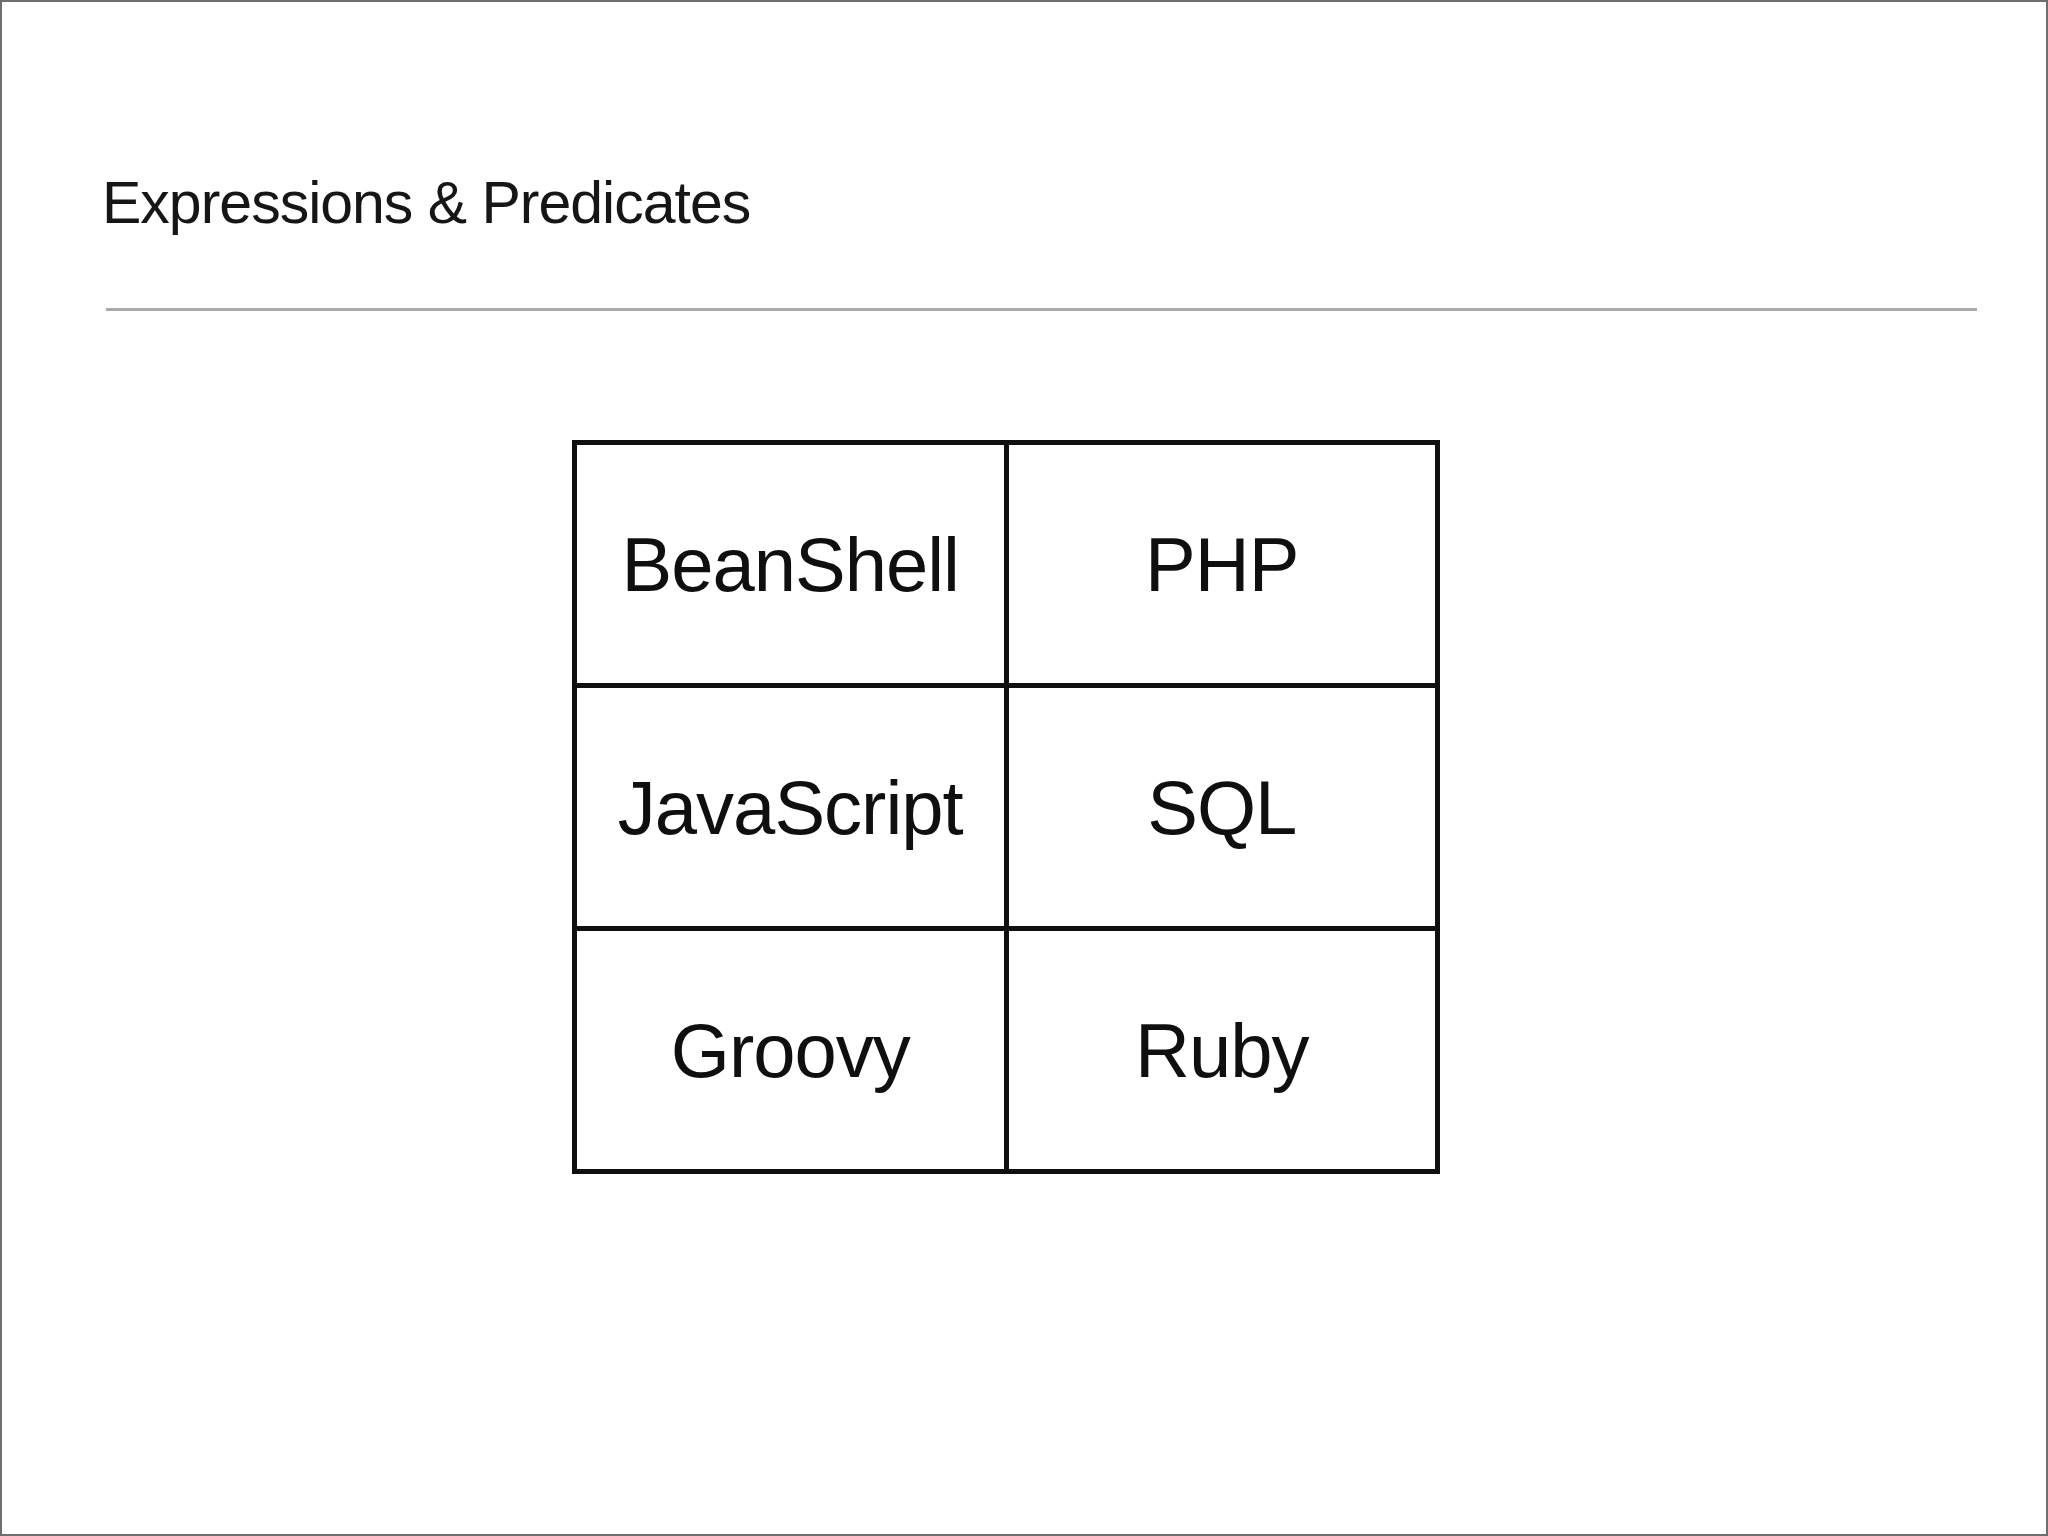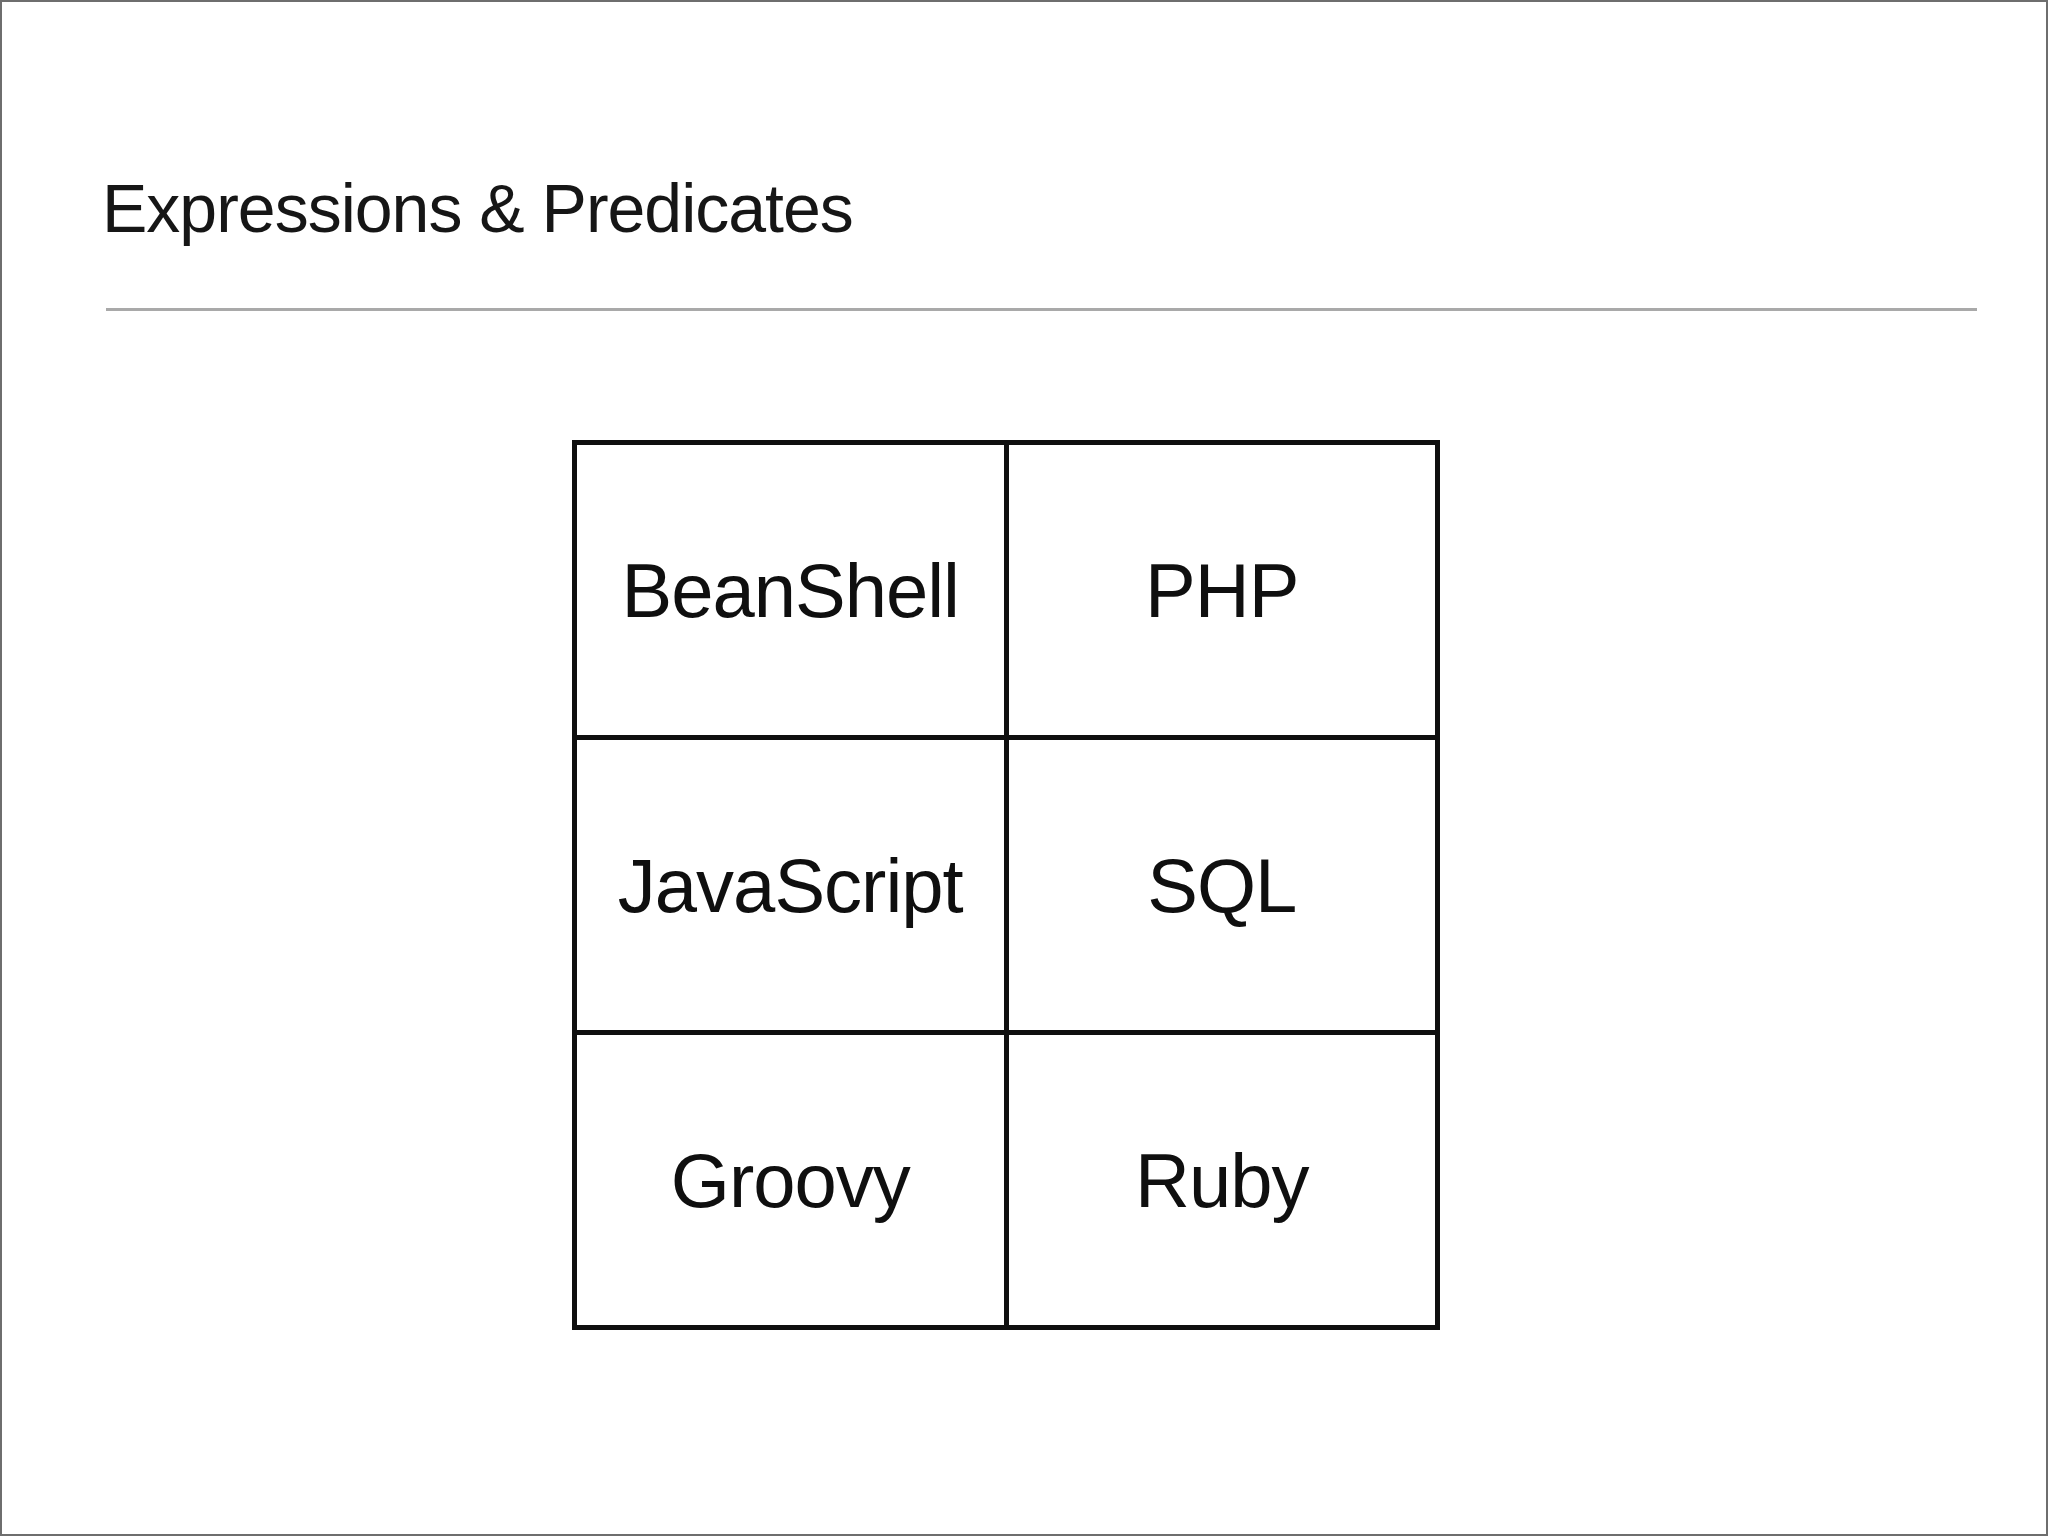--- a/index.html
+++ b/index.html
@@ -14,41 +14,41 @@
     box-sizing: border-box;
     background: #ffffff;
     border: 2px solid #6e6e6e;
     overflow: hidden;
     font-family: "Liberation Sans", sans-serif;
   }
   .slide-title {
     position: absolute;
     left: 100px;
     top: 172px;
-    font-size: 68px;
+    font-size: 59px;
     font-weight: 300;
     letter-spacing: -1px;
     line-height: 1;
     color: #161616;
     white-space: nowrap;
   }
   .title-divider {
     position: absolute;
     left: 104px;
     top: 306px;
     width: 1871px;
     height: 3px;
     background: #a9a9a9;
   }
   table.lang-table {
     position: absolute;
     left: 570px;
     top: 438px;
     width: 868px;
-    height: 890px;
+    height: 734px;
     border-collapse: collapse;
     table-layout: fixed;
   }
   table.lang-table td {
     border: 5px solid #0f0f0f;
     background: #ffffff;
     text-align: center;
     vertical-align: middle;
     font-size: 76px;
     letter-spacing: -1px;

